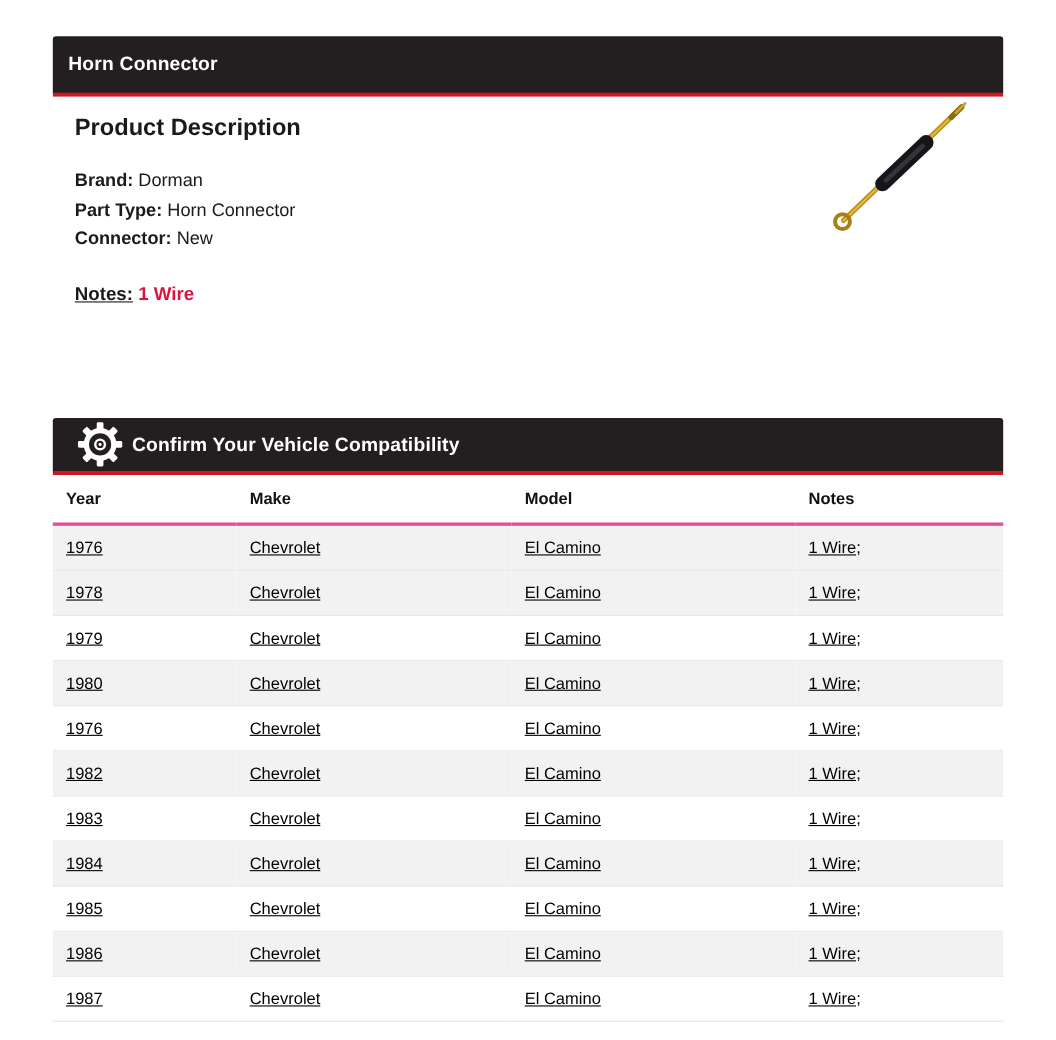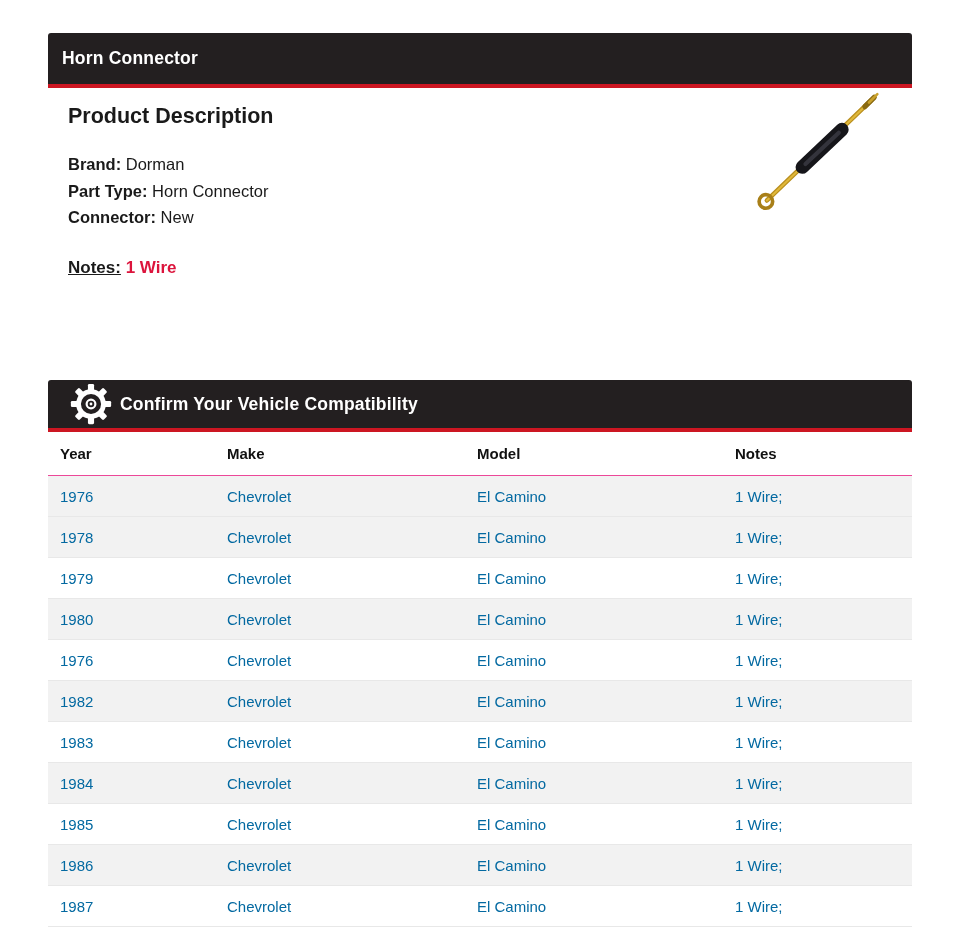--- a/index.html
+++ b/index.html
@@ -90,26 +90,27 @@
     width: 100%;
     border-collapse: collapse;
     font-size: 15px;
   }
   table.compat thead th {
     text-align: left;
     font-weight: bold;
     color: #111;
     padding: 13px 12px;
     background: #ffffff;
-    border-bottom: 1px solid #ec4899;
+    border-bottom: 3px solid #ec4899;
   }
   table.compat td {
     padding: 11.5px 12px;
-    color: #0369a1;
+    color: #000000;
     border-bottom: 1px solid #e8e8e8;
+    text-decoration: underline;
   }
   table.compat tr.alt td { background: #f2f2f2; }
   th.col-year, td:nth-child(1) { width: 167px; }
   th.col-make, td:nth-child(2) { width: 250px; }
   th.col-model, td:nth-child(3) { width: 258px; }
   th.col-notes, td:nth-child(4) { width: 189px; }
 </style>
 </head>
 <body>
 

